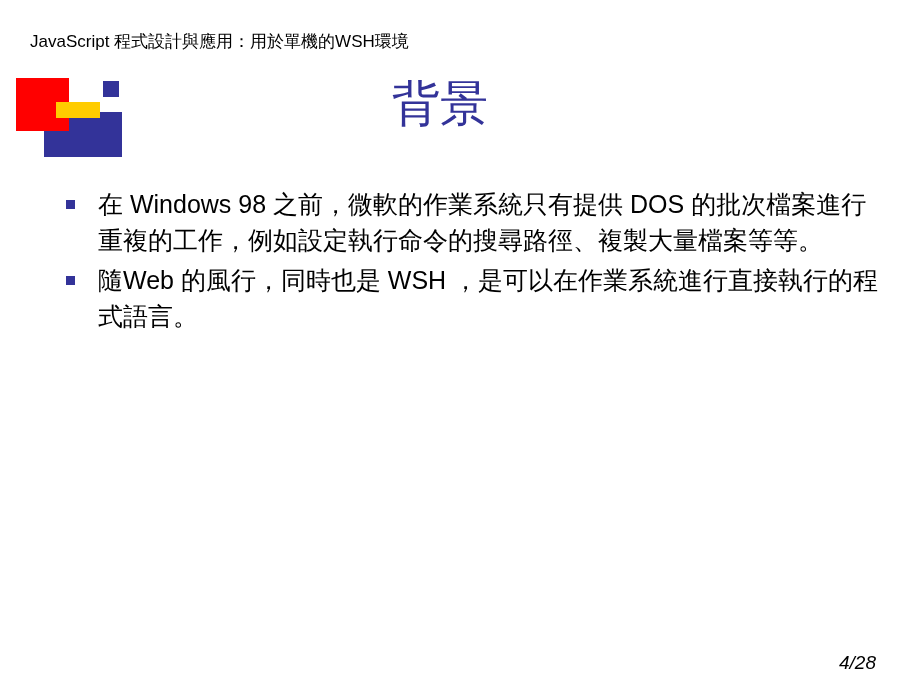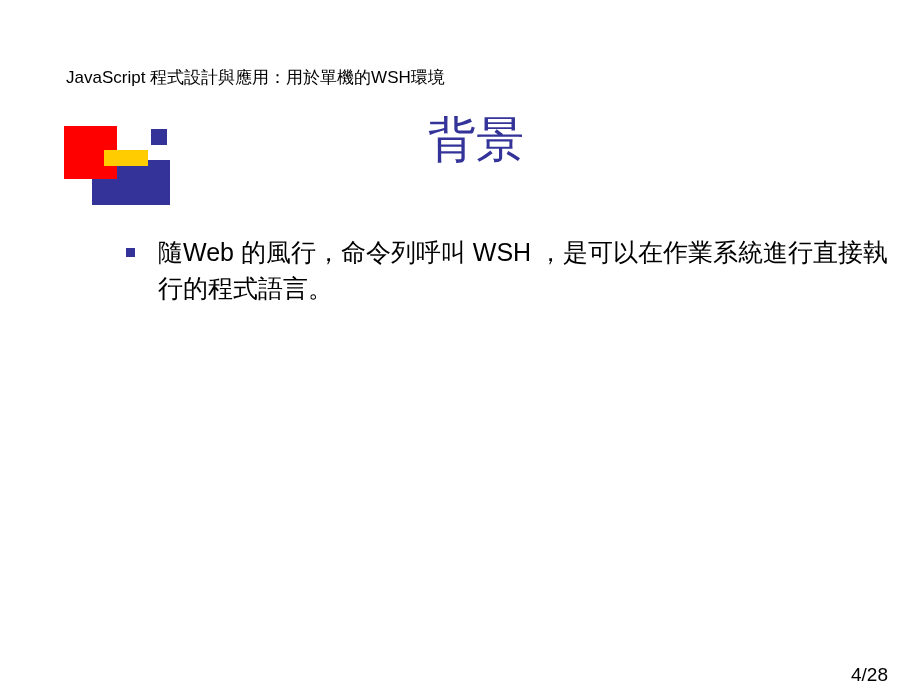--- a/index.html
+++ b/index.html
@@ -1,16 +1,16 @@
 <!DOCTYPE html>
 <html><head>
   <meta charset="utf-8">
   <style>
     * {
-      margin: 16px;
+      margin: 4px;
       padding: 0;
       box-sizing: border-box;
     }
     html, body {
       width: 920px;
       height: 690px;
       background: #ffffff;
       font-family: Arial, "Microsoft JhengHei", "PMingLiU", sans-serif;
       position: relative;
       overflow: hidden;
@@ -97,35 +97,37 @@
       width: 9px;
       height: 9px;
       background: #333399;
     }
     .page-number {
       position: absolute;
       bottom: 20px;
       right: 48px;
       font-size: 19px;
       color: #000000;
+      font-style: italic;
     }
   </style>
 </head>
 <body>
 
 <div class="header-text">JavaScript 程式設計與應用：用於單機的WSH環境</div>
 
 <div class="logo-decoration">
   <div class="logo-blue-big"></div>
   <div class="logo-red"></div>
   <div class="logo-yellow"></div>
   <div class="logo-blue-small"></div>
 </div>
 
 <h1 class="title">背景</h1>
 
 <div class="content">
   <ul class="bullet-list">
-    <li class="bullet-item">隨Web 的風行，命令列呼叫 WSH ，是可以在作業系統進行直接執行的程式語言。</li>
+    <li class="bullet-item">在 Windows 98 之前，微軟的作業系統只有提供 DOS 的批次檔案進行重複的工作，例如設定執行命令的搜尋路徑、複製大量檔案等等。</li>
+    <li class="bullet-item">隨Web 的風行，同時也是 WSH ，是可以在作業系統進行直接執行的程式語言。</li>
   </ul>
 </div>
 
 <div class="page-number">4/28</div>
 
 </body></html>

